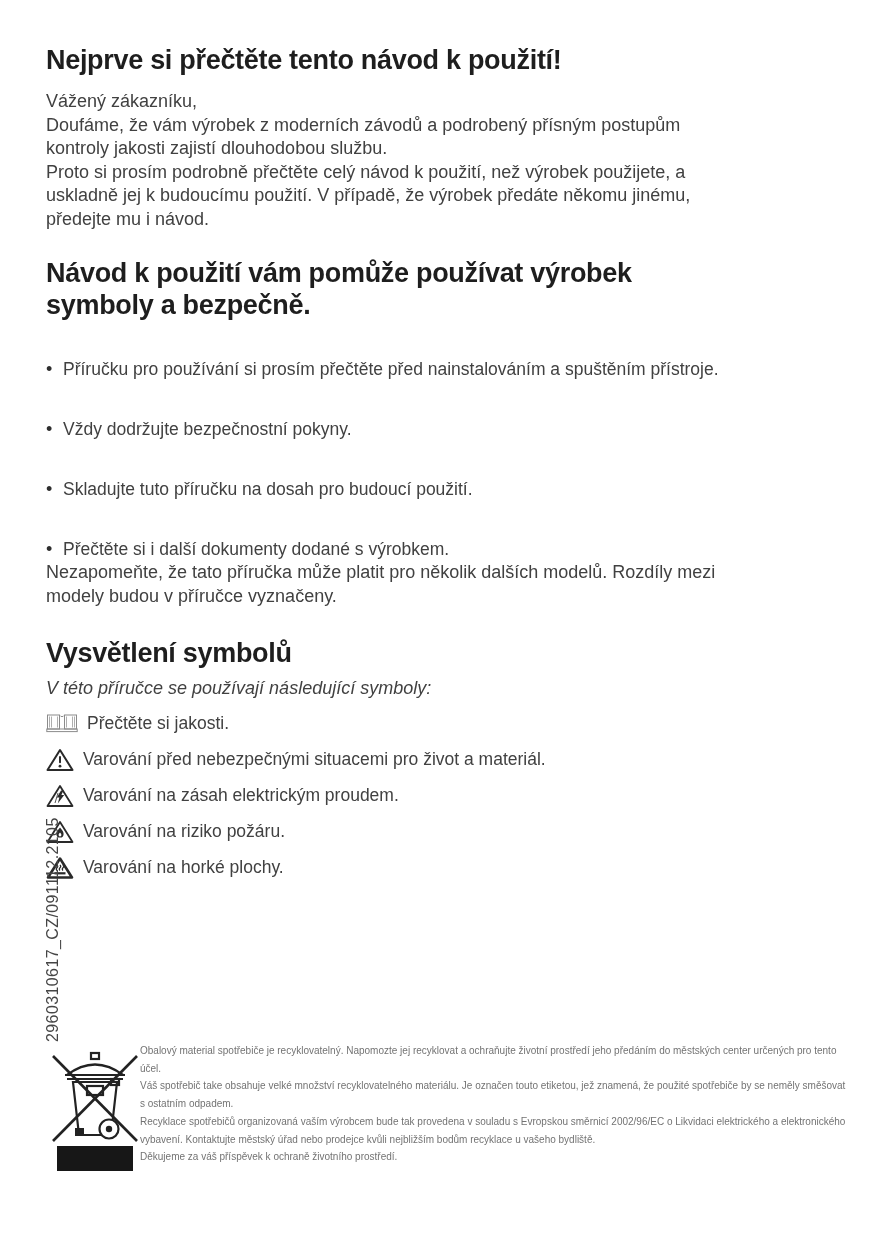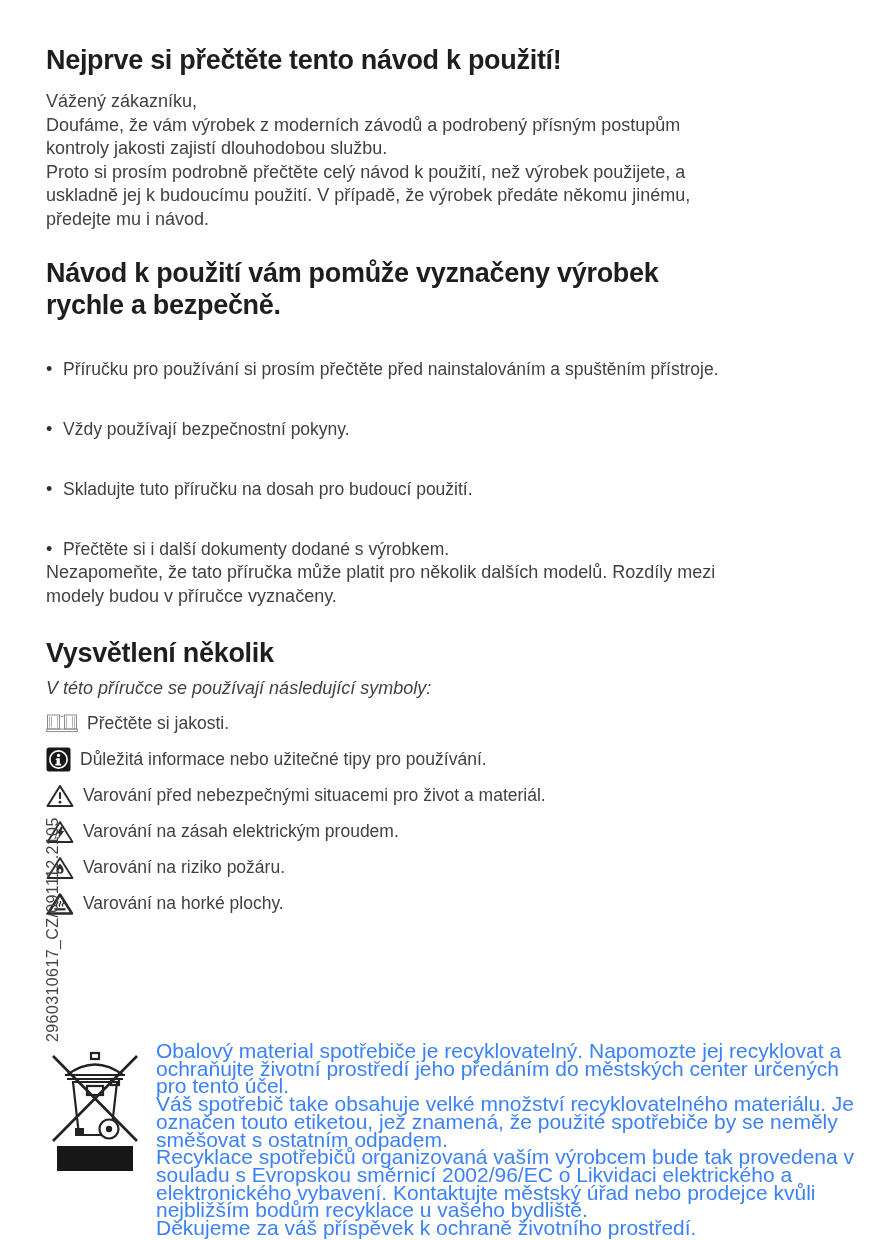--- a/index.html
+++ b/index.html
@@ -53,82 +53,71 @@
     font-size: 16px; letter-spacing: 0.4px; color: #454545;
   }
 
   .recycle-block { position: absolute; left: 0; top: 1042px; width: 874px; }
   .recycle-icon-wrap { position: absolute; left: 50px; top: 3px; width: 90px; }
   .recycle-bar {
     position: absolute; left: 57px; top: 104px;
     width: 76px; height: 25px; background: #171717;
   }
   .recycle-text {
-    position: absolute; left: 156px; top: 0; width: 706px;
-    font-size: 21px; line-height: 17.7px; color: #3b82f6;
+    position: absolute; left: 140px; top: 0; width: 706px;
+    font-size: 10px; line-height: 17.7px; color: #737373;
   }
 
   svg .stroke-dark { stroke: #2a2a2a; }
 </style>
 </head>
 <body>
 
 <div class="page">
   <div class="main">
 
     <section>
       <h1 class="doc-heading h-mb">Nejprve si přečtěte tento návod k použití!</h1>
       <div class="body-text">
         <p>Vážený zákazníku,</p>
         <p>Doufáme, že vám výrobek z moderních závodů a podrobený přísným postupům kontroly jakosti zajistí dlouhodobou službu.</p>
         <p>Proto si prosím podrobně přečtěte celý návod k použití, než výrobek použijete, a uskladně jej k budoucímu použití. V případě, že výrobek předáte někomu jinému, předejte mu i návod.</p>
       </div>
     </section>
 
     <section class="section-2">
-      <h1 class="doc-heading">Návod k použití vám pomůže vyznačeny výrobek rychle a bezpečně.</h1>
+      <h1 class="doc-heading">Návod k použití vám pomůže používat výrobek symboly a bezpečně.</h1>
       <ul class="bullet-list">
         <li>Příručku pro používání si prosím přečtěte před nainstalováním a spuštěním přístroje.</li>
-        <li>Vždy používají bezpečnostní pokyny.</li>
+        <li>Vždy dodržujte bezpečnostní pokyny.</li>
         <li>Skladujte tuto příručku na dosah pro budoucí použití.</li>
         <li>Přečtěte si i další dokumenty dodané s výrobkem.</li>
       </ul>
       <p class="body-text">Nezapomeňte, že tato příručka může platit pro několik dalších modelů. Rozdíly mezi modely budou v příručce vyznačeny.</p>
     </section>
 
     <section class="section-3">
-      <h1 class="doc-heading">Vysvětlení několik</h1>
+      <h1 class="doc-heading">Vysvětlení symbolů</h1>
       <p class="body-text symbols-intro">V této příručce se používají následující symboly:</p>
 
       <div class="symbol-row">
         <span class="sym-icon">
           <svg width="32" height="23" viewBox="0 0 32 23">
             <g fill="none" stroke="#8b8b8b" stroke-width="1">
               <rect x="1.5" y="3" width="12" height="14"></rect>
               <rect x="18.5" y="3" width="12" height="14"></rect>
               <path d="M14.5,4 q1.5,1.5 3,0"></path>
               <rect x="0.8" y="17" width="30.4" height="2.6"></rect>
               <path d="M3.5,4.5 v11 M5.5,4.5 v11 M11.5,4.5 v11 M20.5,4.5 v11 M26.5,4.5 v11 M28.5,4.5 v11" stroke-width="0.7"></path>
             </g>
           </svg>
         </span>
         <span class="sym-label">Přečtěte si jakosti.</span>
       </div>
 
-      <div class="symbol-row">
-        <span class="sym-icon">
-          <svg width="25" height="25" viewBox="0 0 25 25">
-            <rect x="0.5" y="0.5" width="24" height="24" rx="2.5" fill="#171717"></rect>
-            <circle cx="12.5" cy="12.5" r="8.6" fill="none" stroke="#ffffff" stroke-width="1.6"></circle>
-            <circle cx="12.5" cy="8.4" r="1.7" fill="#ffffff"></circle>
-            <path d="M10.6,11.2 h3.2 v5.6 h1.3 v1.7 h-5.8 v-1.7 h1.3 v-3.9 h-1.3 z" fill="#ffffff"></path>
-          </svg>
-        </span>
-        <span class="sym-label">Důležitá informace nebo užitečné tipy pro používání.</span>
-      </div>
 
       <div class="symbol-row">
         <span class="sym-icon">
           <svg width="28" height="24" viewBox="0 0 28 24">
             <path d="M14,2 L26.5,22 H1.5 Z" fill="none" class="stroke-dark" stroke-width="2" stroke-linejoin="round"></path>
             <rect x="13" y="8" width="2" height="7.2" rx="1" fill="#2a2a2a"></rect>
             <circle cx="14" cy="18.2" r="1.4" fill="#2a2a2a"></circle>
           </svg>
         </span>
         <span class="sym-label">Varování před nebezpečnými situacemi pro život a materiál.</span>

